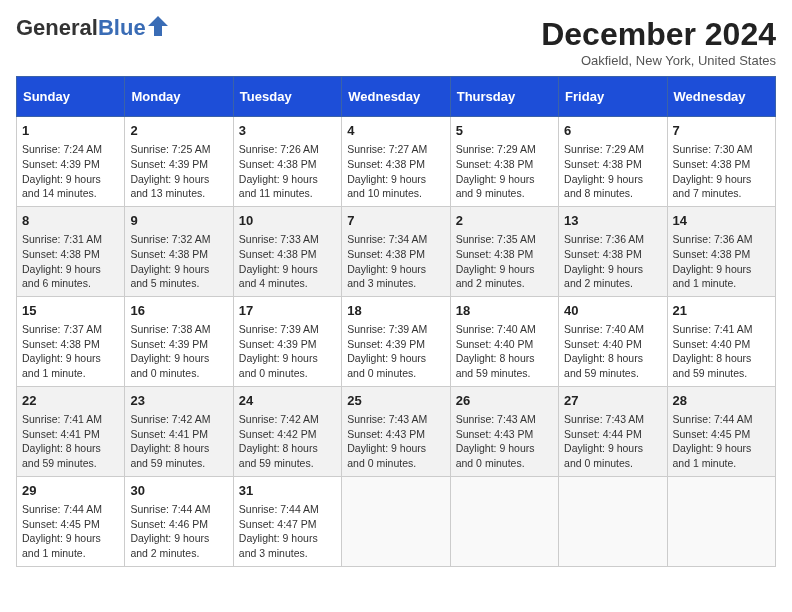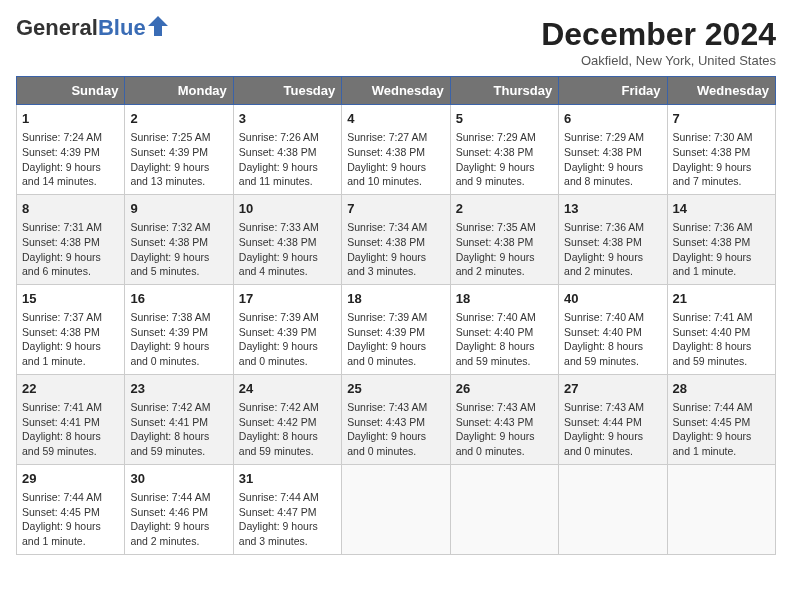--- a/index.html
+++ b/index.html
@@ -30,24 +30,24 @@
     .logo-text .blue { color: #3a6cb5; }
     .title-block { text-align: right; }
     .title-block h1 { font-size: 32px; font-weight: bold; color: #222; }
     .title-block h2 { font-size: 13px; color: #555; font-weight: normal; }
     table {
       width: 100%;
       border-collapse: collapse;
       font-size: 11px;
     }
     thead tr th {
-      background-color: #737373;
+      background-color: #1d4ed8;
       color: #fff;
-      text-align: right;
-      padding: 6px 6px;
+      text-align: left;
+      padding: 12px 6px;
       font-size: 13px;
       font-weight: bold;
       border: 1px solid #3a62a8;
     }
     tbody tr td {
       vertical-align: top;
       padding: 5px 5px;
       border: 1px solid #ccc;
       background: #fff;
       line-height: 1.4;

